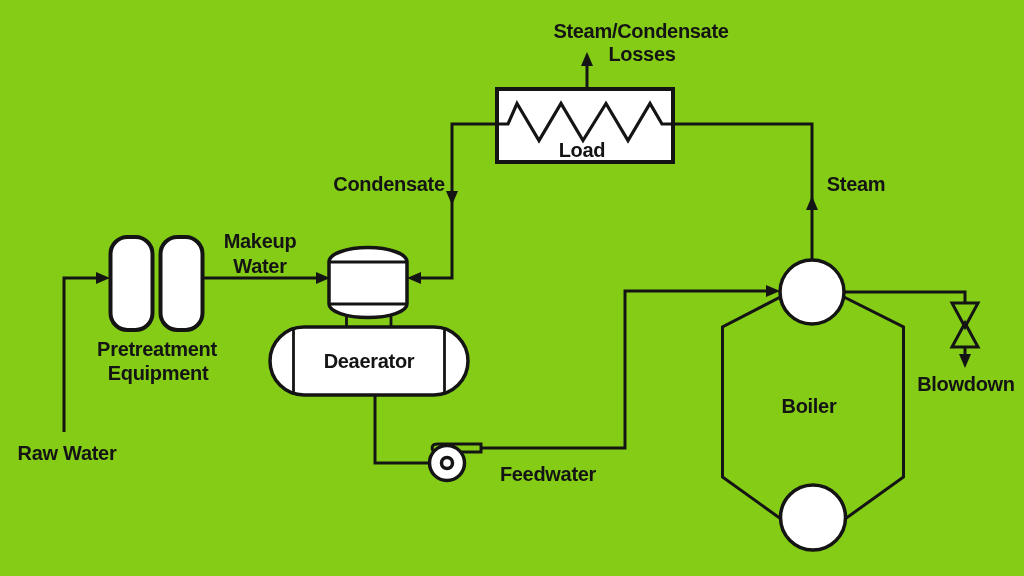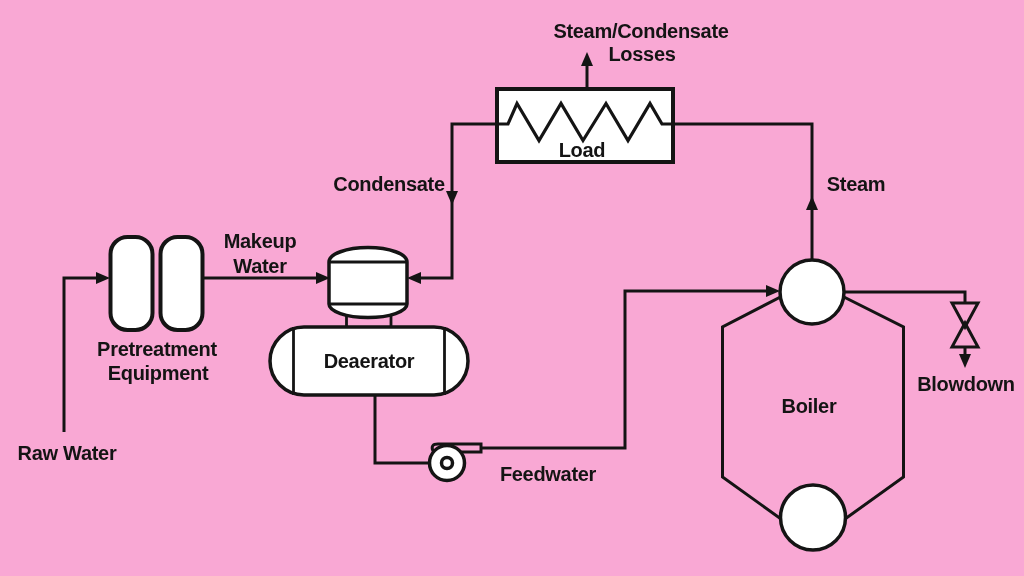--- a/index.html
+++ b/index.html
@@ -1,16 +1,16 @@
 <!DOCTYPE html>
 <html><head>
 <meta charset="utf-8">
 <style>
   html, body { margin: 0; padding: 0; background: #ffffff; }
-  .stage { width: 1024px; height: 576px; position: relative; background: #f9a8d4; overflow: hidden; }
+  .stage { width: 1024px; height: 576px; position: relative; background: #84cc16; overflow: hidden; }
   svg { display: block; }
   .lbl {
     font-family: "Liberation Sans", "DejaVu Sans", sans-serif;
     font-weight: 700;
     font-size: 20px;
     fill: #141414;
     letter-spacing: -0.3px;
   }
   .pipe   { stroke: #141414; stroke-width: 3;   fill: none; stroke-linecap: butt; stroke-linejoin: miter; }
   .vessel { stroke: #141414; stroke-width: 3.5; fill: #ffffff; stroke-linejoin: round; }

